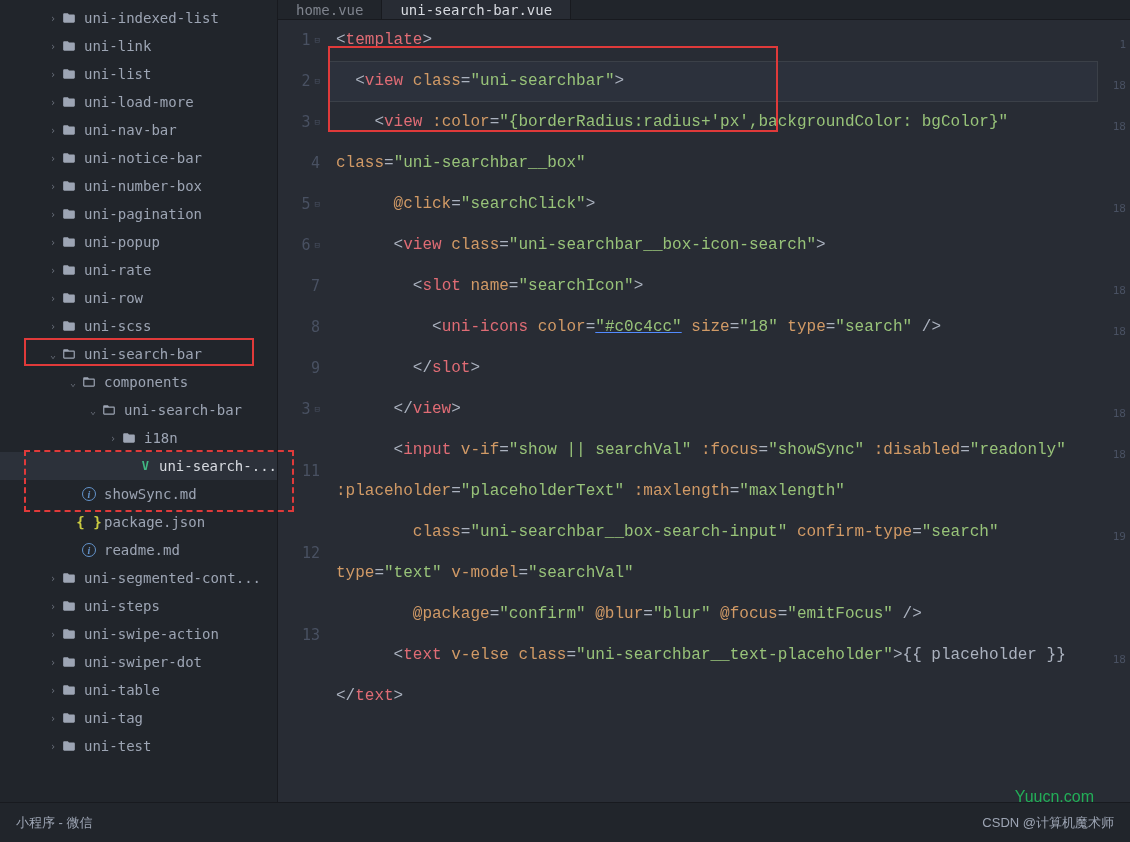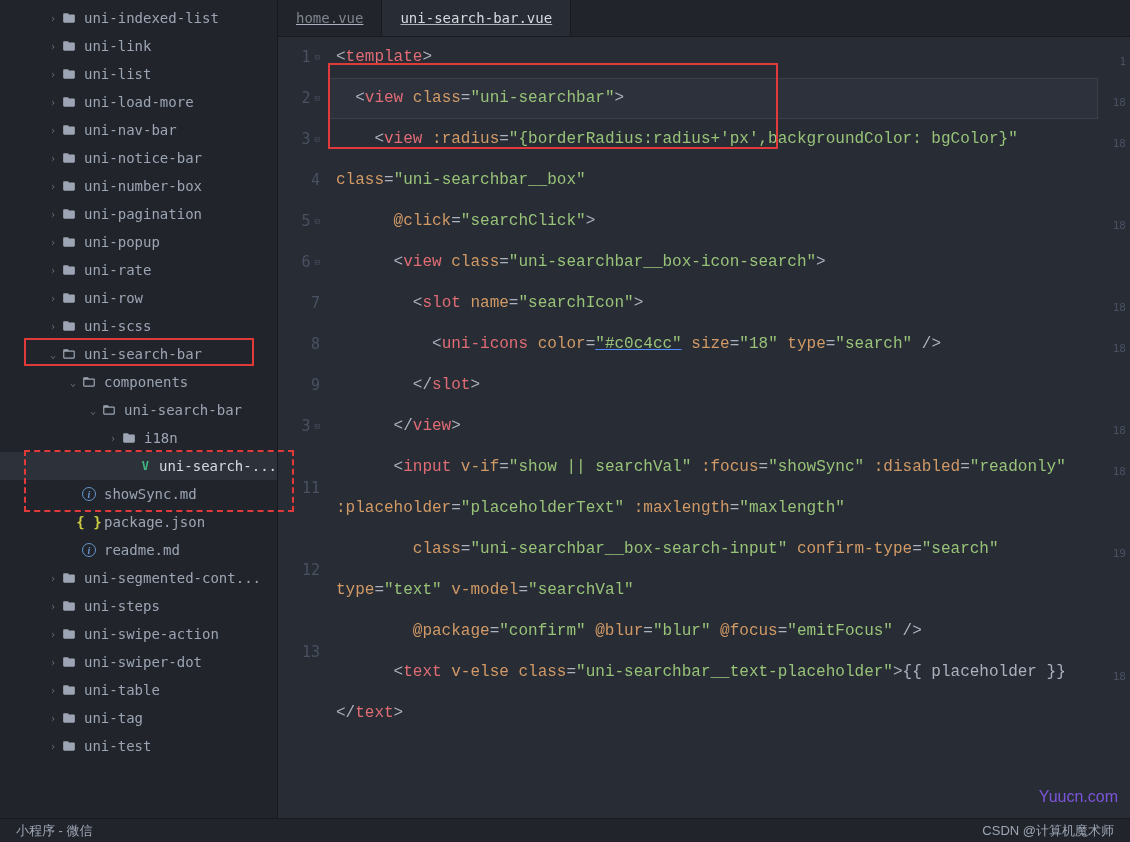--- a/index.html
+++ b/index.html
@@ -83,24 +83,23 @@
   .highlight-box.dashed { border-style: dashed; }
   
   .editor-area {
     flex: 1;
     display: flex;
     flex-direction: column;
     background: #282c34;
   }
   .tabs {
     display: flex;
-    height: 37px;
+    height: 20px;
     background: #21252b;
     border-bottom: 1px solid #181a1f;
-    text-decoration: underline;
   }
   .tab {
     padding: 0 18px;
     display: flex;
     align-items: center;
     color: #7f848e;
     border-right: 1px solid #181a1f;
     cursor: pointer;
     font-size: 14px;
   }
@@ -163,34 +162,34 @@
     flex-shrink:0;
     padding-top:4px;
   }
   .strip-gutter { color:#495162; font-size:11px; text-align:right; padding-right:4px; line-height:41px;}
   
   .statusbar {
     position: absolute;
     bottom: 0;
     left: 0;
     right: 0;
-    height: 24px;
+    height: 40px;
     background: #21252b;
     border-top: 1px solid #181a1f;
     display: flex;
     align-items: center;
     padding: 0 16px;
     color: #9da5b4;
     font-size: 13px;
     font-family: sans-serif;
     justify-content: space-between;
   }
   .watermark1 {
-    position:absolute; bottom:36px; right:12px;
-    color:#8b5cf6; font-size:16px; font-family: sans-serif; opacity:0.85;
+    position:absolute; bottom:36px; right:36px;
+    color:#22c55e; font-size:16px; font-family: sans-serif; opacity:0.85;
   }
 </style>
 </head>
 <body>
 
 <div class="ide">
 
   <div class="sidebar">
     <div id="tree">
         <div class="tree-item indent-1">
@@ -482,21 +481,21 @@
             <span>13</span>
           </div>
       </div>
       <div class="code">
         <div class="current-line"></div>
 
         <div class="code-line"><span class="punc">&lt;</span><span class="tag">template</span><span class="punc">&gt;</span></div>
 
         <div class="code-line">  <span class="punc">&lt;</span><span class="tag">view</span> <span class="attr">class</span><span class="punc">=</span><span class="str">"uni-searchbar"</span><span class="punc">&gt;</span></div>
 
-        <div class="code-line tall"><span>    </span><span class="punc">&lt;</span><span class="tag">view</span> <span class="attr">:radius</span><span class="punc">=</span><span class="str">"{borderRadius:radius+'px',backgroundColor: bgColor}"</span> <span class="attr">class</span><span class="punc">=</span><span class="str">"uni-searchbar__box"</span></div>
+        <div class="code-line tall"><span>    </span><span class="punc">&lt;</span><span class="tag">view</span> <span class="attr">:color</span><span class="punc">=</span><span class="str">"{borderRadius:radius+'px',backgroundColor: bgColor}"</span> <span class="attr">class</span><span class="punc">=</span><span class="str">"uni-searchbar__box"</span></div>
 
         <div class="code-line"><span>      </span><span class="attr">@click</span><span class="punc">=</span><span class="str">"searchClick"</span><span class="punc">&gt;</span></div>
 
         <div class="code-line"><span>      </span><span class="punc">&lt;</span><span class="tag">view</span> <span class="attr">class</span><span class="punc">=</span><span class="str">"uni-searchbar__box-icon-search"</span><span class="punc">&gt;</span></div>
 
         <div class="code-line"><span>        </span><span class="punc">&lt;</span><span class="tag">slot</span> <span class="attr">name</span><span class="punc">=</span><span class="str">"searchIcon"</span><span class="punc">&gt;</span></div>
 
         <div class="code-line"><span>          </span><span class="punc">&lt;</span><span class="tag">uni-icons</span> <span class="attr">color</span><span class="punc">=</span><span class="str underline">"#c0c4cc"</span> <span class="attr">size</span><span class="punc">=</span><span class="str">"18"</span> <span class="attr">type</span><span class="punc">=</span><span class="str">"search"</span><span class="punc"> /&gt;</span></div>
 
         <div class="code-line"><span>        </span><span class="punc">&lt;/</span><span class="tag">slot</span><span class="punc">&gt;</span></div>

